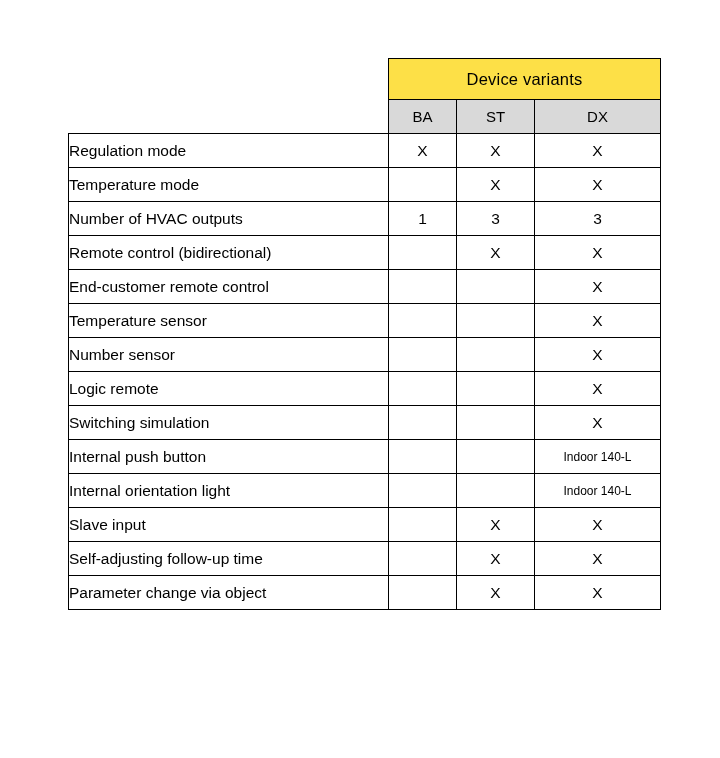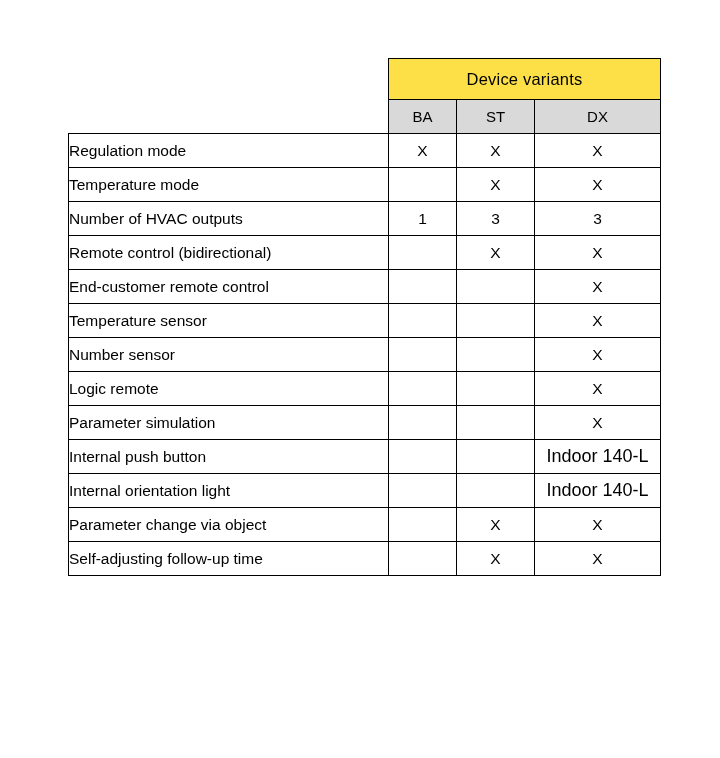--- a/index.html
+++ b/index.html
@@ -78,21 +78,21 @@
   }
 
   
   .value-cell {
     height: 33px;
     text-align: center;
     font-size: 15.5px;
     white-space: nowrap;
   }
   .value-cell.text-value {
-    font-size: 18px;
+    font-size: 12px;
   }
 </style>
 </head>
 <body>
 
 <div class="sheet">
   <table class="feature-table">
     <colgroup>
       <col class="c-feature">
       <col class="c-ba">
@@ -154,44 +154,50 @@
         <td class="value-cell"></td>
         <td class="value-cell">X</td>
       </tr>
       <tr>
         <td class="feature-cell">Logic remote</td>
         <td class="value-cell"></td>
         <td class="value-cell"></td>
         <td class="value-cell">X</td>
       </tr>
       <tr>
-        <td class="feature-cell">Parameter simulation</td>
+        <td class="feature-cell">Switching simulation</td>
         <td class="value-cell"></td>
         <td class="value-cell"></td>
         <td class="value-cell">X</td>
       </tr>
       <tr>
         <td class="feature-cell">Internal push button</td>
         <td class="value-cell"></td>
         <td class="value-cell"></td>
         <td class="value-cell text-value">Indoor 140-L</td>
       </tr>
       <tr>
         <td class="feature-cell">Internal orientation light</td>
         <td class="value-cell"></td>
         <td class="value-cell"></td>
         <td class="value-cell text-value">Indoor 140-L</td>
       </tr>
       <tr>
+        <td class="feature-cell">Slave input</td>
+        <td class="value-cell"></td>
+        <td class="value-cell">X</td>
+        <td class="value-cell">X</td>
+      </tr>
+      <tr>
+        <td class="feature-cell">Self-adjusting follow-up time</td>
+        <td class="value-cell"></td>
+        <td class="value-cell">X</td>
+        <td class="value-cell">X</td>
+      </tr>
+      <tr>
         <td class="feature-cell">Parameter change via object</td>
-        <td class="value-cell"></td>
-        <td class="value-cell">X</td>
-        <td class="value-cell">X</td>
-      </tr>
-      <tr>
-        <td class="feature-cell">Self-adjusting follow-up time</td>
         <td class="value-cell"></td>
         <td class="value-cell">X</td>
         <td class="value-cell">X</td>
       </tr>
     </tbody>
   </table>
 </div>
 
 </body></html>

